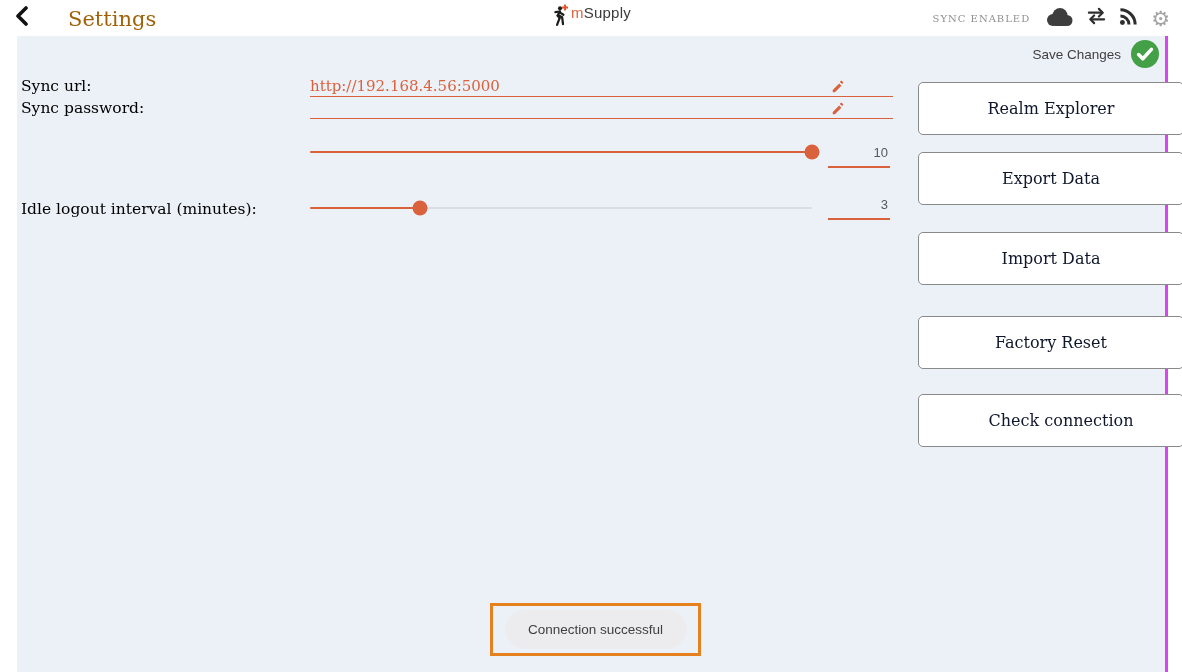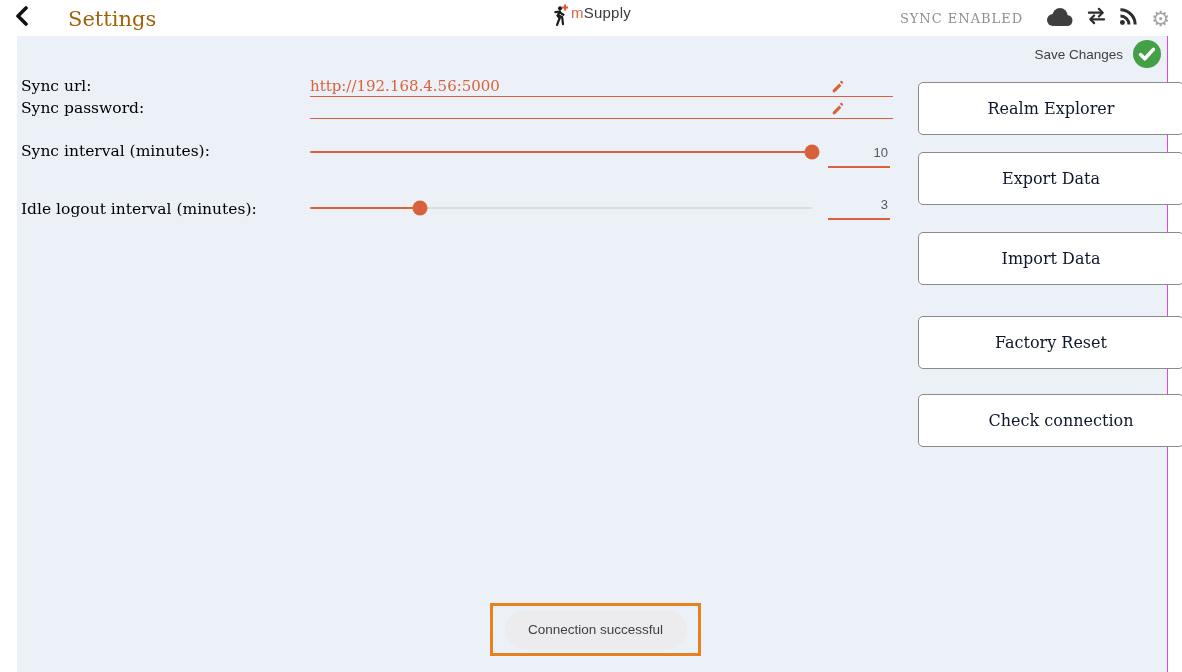--- a/index.html
+++ b/index.html
@@ -22,27 +22,27 @@
     position:absolute;left:0;top:0;width:1182px;height:36px;
     background:#ffffff;display:flex;align-items:center;
   }
   .back-btn{position:absolute;left:14px;top:7px;width:20px;height:22px;cursor:pointer;display:flex;align-items:center;}
   .header-title{position:absolute;left:52px;top:7px;font-size:21px;color:#a16207;margin-left:16px;}
   .logo{position:absolute;left:50%;top:4px;transform:translateX(-50%);display:flex;align-items:flex-start;gap:3px;}
   .logo-text{font-size:15px;letter-spacing:.2px;}
   .logo-m{color:#e0633f;}
   .logo-rest{color:#3a3a3a;}
   .header-right{position:absolute;right:12px;top:0;height:36px;display:flex;align-items:center;gap:13px;}
-  .sync-status{font-family:"DejaVu Serif","Liberation Serif",serif;font-size:13px;letter-spacing:1px;color:#8f8f8f;margin-right:8px;}
+  .sync-status{font-family:"DejaVu Serif","Liberation Serif",serif;font-size:10px;letter-spacing:1px;color:#8f8f8f;margin-right:1px;}
   .gear-glyph{font-size:21px;color:#a3a3a3;line-height:1;cursor:pointer;}
 
   
   .panel{
     position:absolute;left:17px;top:36px;width:1151px;height:636px;
-    background:var(--panel-bg);border-right:1px solid #d946ef;
+    background:var(--panel-bg);border-right:3px solid #d946ef;
   }
 
   .save-row{position:absolute;top:4px;right:6px;display:flex;align-items:center;gap:10px;}
   .save-label{font-size:13.5px;color:#3f3f3f;}
   .save-check{width:28px;height:28px;cursor:pointer;}
 
   .field-label{position:absolute;left:4px;font-size:15.5px;color:#000000;}
   .field-line{
     position:absolute;left:293px;width:583px;height:20px;
     border-bottom:1.5px solid var(--accent-orange);
@@ -174,21 +174,20 @@
   <div class="field-label serif" style="top:63px;">Sync password:</div>
   <div class="field-line" style="top:63px;">
     <span class="field-value"></span>
     <span class="pencil">
       <svg viewBox="0 0 24 24">
           <path d="M14.06 6.19 3 17.25V21h3.75L17.81 9.94l-3.75-3.75zm6.71-.96c.39-.39.39-1.02 0-1.41l-2.34-2.34c-.39-.39-1.02-.39-1.41 0l-1.84 1.83 3.75 3.75 1.84-1.83z"></path>
         </svg>
     </span>
   </div>
 
-  <div class="field-label serif" style="top:106px;">Sync interval (minutes):</div>
   <div class="slider" style="top:108px;">
     <div class="slider-track">
       <div class="slider-fill" style="width: 100%;"></div>
     </div>
     <div class="slider-thumb" style="left: 100%;"></div>
   </div>
   <div class="num-field" style="top:106px;">10</div>
 
   <div class="field-label serif" style="top:164px;">Idle logout interval (minutes):</div>
   <div class="slider" style="top:164px;">

